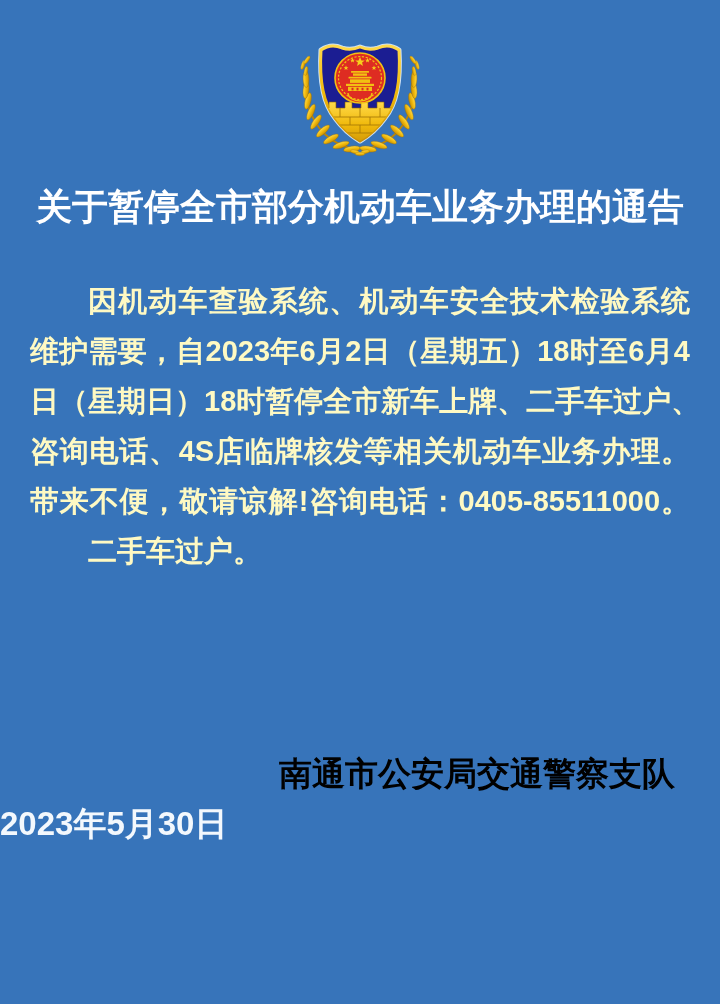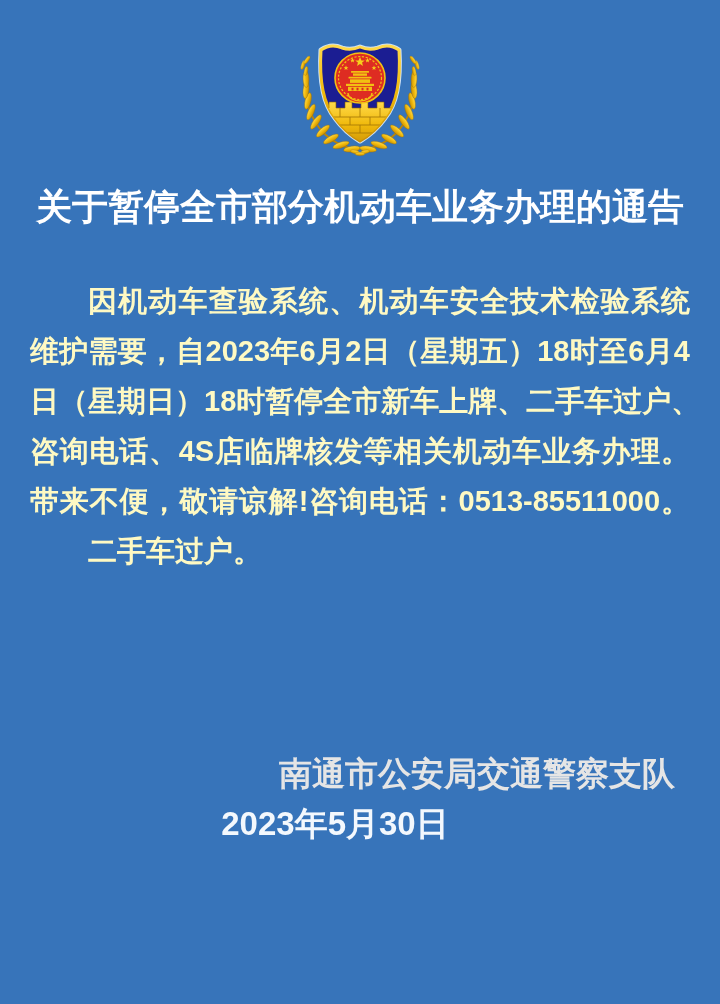--- a/index.html
+++ b/index.html
@@ -39,29 +39,29 @@
   .bline.nojust{
     text-align-last:left;
   }
   .bline.indent{
     text-indent:58px;
   }
   .footer-sign{
     margin-top:178px;
     padding-right:45px;
     text-align:right;
-    color:#e5e5e5;
+    color:#000000;
     font-size:33px;
     font-weight:700;
     line-height:40px;
   }
   .footer-date{
     margin-top:10px;
     padding-right:50px;
-    text-align:center;
+    text-align:left;
     color:#f3f8fd;
     font-size:33px;
     font-weight:700;
     line-height:40px;
   }
 </style>
 </head>
 <body>
 
 <div class="poster">
@@ -173,20 +173,20 @@
     </svg>
   </div>
 
   <h1 class="title">关于暂停全市部分机动车业务办理的通告</h1>
 
   <div class="body-text">
     <div class="bline indent">因机动车查验系统、机动车安全技术检验系统</div>
     <div class="bline">维护需要，自2023年6月2日（星期五）18时至6月4</div>
     <div class="bline">日（星期日）18时暂停全市新车上牌、二手车过户、</div>
     <div class="bline">咨询电话、4S店临牌核发等相关机动车业务办理。</div>
-    <div class="bline">带来不便，敬请谅解!咨询电话：0513-85511000。</div>
+    <div class="bline">带来不便，敬请谅解!咨询电话：0405-85511000。</div>
     <div class="bline indent nojust">二手车过户。</div>
   </div>
 
   <div class="footer-sign">南通市公安局交通警察支队</div>
   <div class="footer-date">2023年5月30日</div>
 
 </div>
 
 </body></html>

